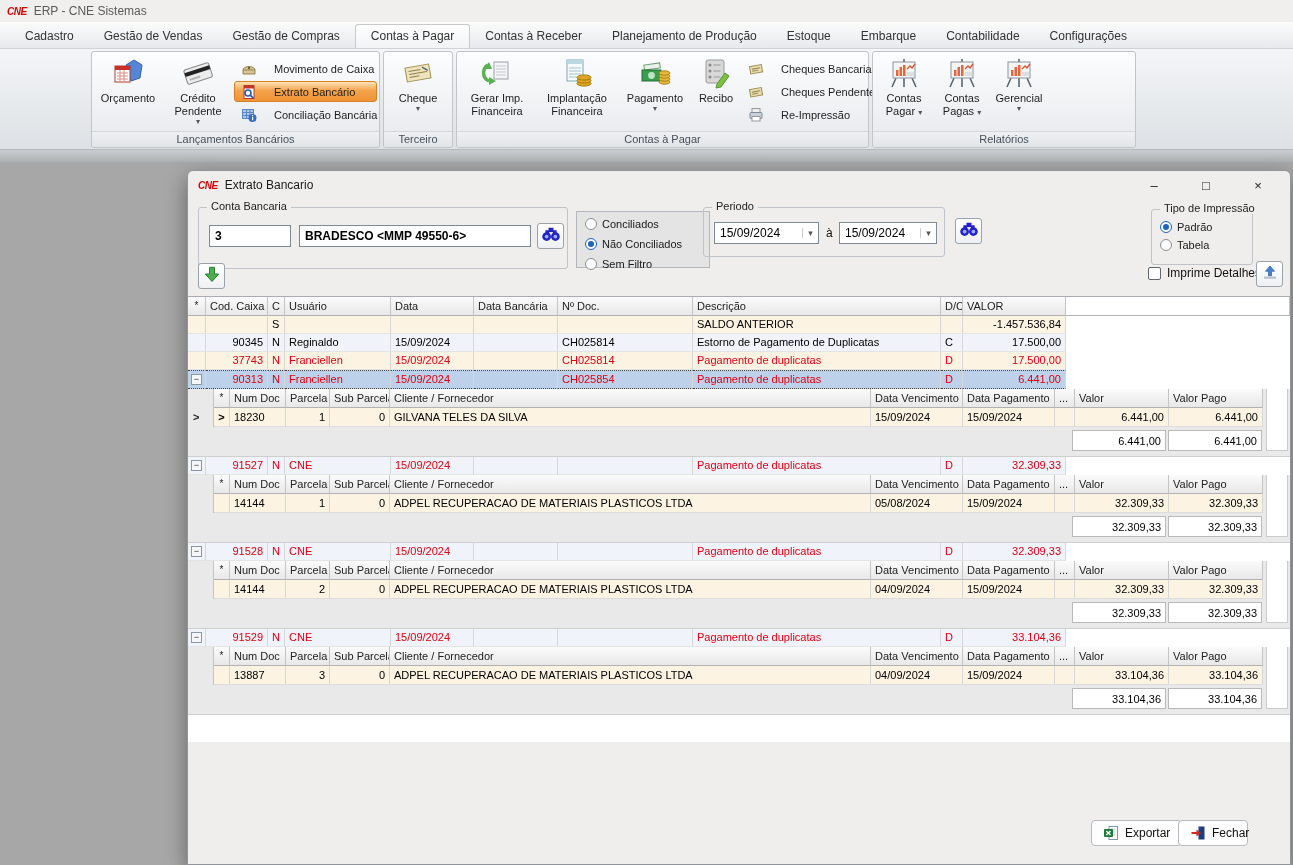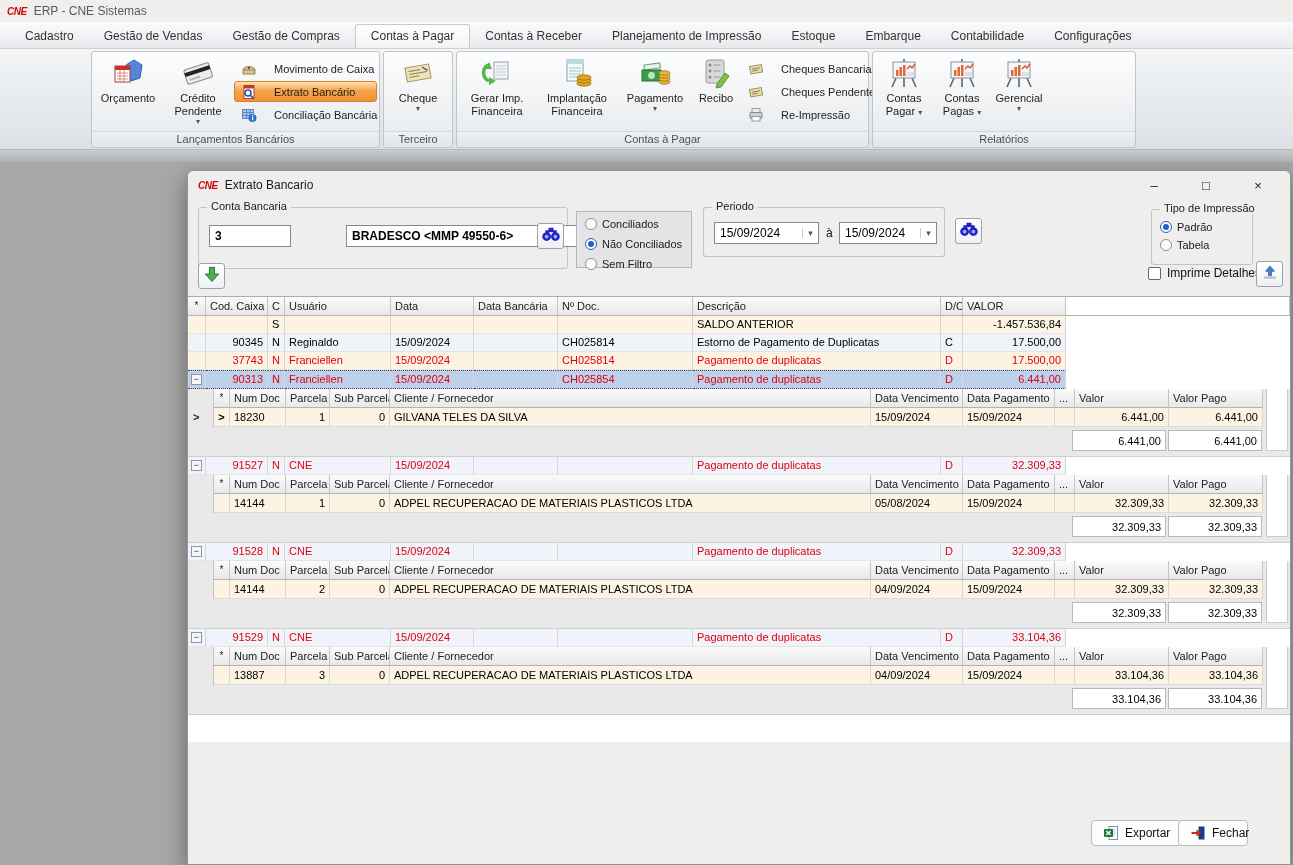--- a/index.html
+++ b/index.html
@@ -115,21 +115,21 @@
     <span class="cne-logo">CNE</span>
     <span>ERP - CNE Sistemas</span>
   </div>
 
   <div class="tabstrip">
     <div class="tab">Cadastro</div>
     <div class="tab">Gestão de Vendas</div>
     <div class="tab">Gestão de Compras</div>
     <div class="tab active">Contas à Pagar</div>
     <div class="tab">Contas à Receber</div>
-    <div class="tab">Planejamento de Impressão</div>
+    <div class="tab">Planejamento de Produção</div>
     <div class="tab">Estoque</div>
     <div class="tab">Embarque</div>
     <div class="tab">Contabilidade</div>
     <div class="tab">Configurações</div>
   </div>
 
   <div class="ribbon">
 
 
     <div class="rgroup" style="left:91px;width:289px;">
@@ -372,37 +372,37 @@
       <span class="chrome">
         <span class="cbtn">–</span>
         <span class="cbtn">□</span>
         <span class="cbtn">×</span>
       </span>
     </div>
 
     <div class="groupbox" style="left:10px;top:36px;width:370px;height:62px;padding-left:47px;">
       <span class="gb-label">Conta Bancaria</span>
       <input class="tinput" style="left: 10px; top: 17px; width: 82px; height: 22px;" value="3">
-      <input class="tinput" style="left: 100px; top: 17px; width: 232px; height: 22px; margin-left: 47px;" value="BRADESCO &lt;MMP 49550-6&gt;">
+      <input class="tinput" style="left: 100px; top: 17px; width: 232px; height: 22px;" value="BRADESCO &lt;MMP 49550-6&gt;">
       <div class="iconbtn" style="left:338px;top:15px;">
         <span>
           <svg viewBox="0 0 32 32" width="20" height="20">
               <rect x="12" y="6" width="8" height="7" fill="#2222c8"></rect>
               <circle cx="9" cy="20" r="7" fill="#2222c8"></circle>
               <circle cx="23" cy="20" r="7" fill="#2222c8"></circle>
               <circle cx="9" cy="20" r="3" fill="#9bb0ff"></circle>
               <circle cx="23" cy="20" r="3" fill="#9bb0ff"></circle>
               <rect x="7" y="10" width="6" height="6" fill="#2222c8"></rect>
               <rect x="19" y="10" width="6" height="6" fill="#2222c8"></rect>
             </svg>
         </span>
       </div>
     </div>
 
-    <div class="radio-panel" style="left:388px;top:40px;width:116px;height:57px;gap:8px;">
+    <div class="radio-panel" style="left:388px;top:40px;width:134px;height:57px;gap:8px;">
       <div class="radio-row">
         <span class="rdot"></span>
         <span>Conciliados</span>
       </div>
       <div class="radio-row">
         <span class="rdot on"></span>
         <span>Não Conciliados</span>
       </div>
       <div class="radio-row">
         <span class="rdot"></span>

